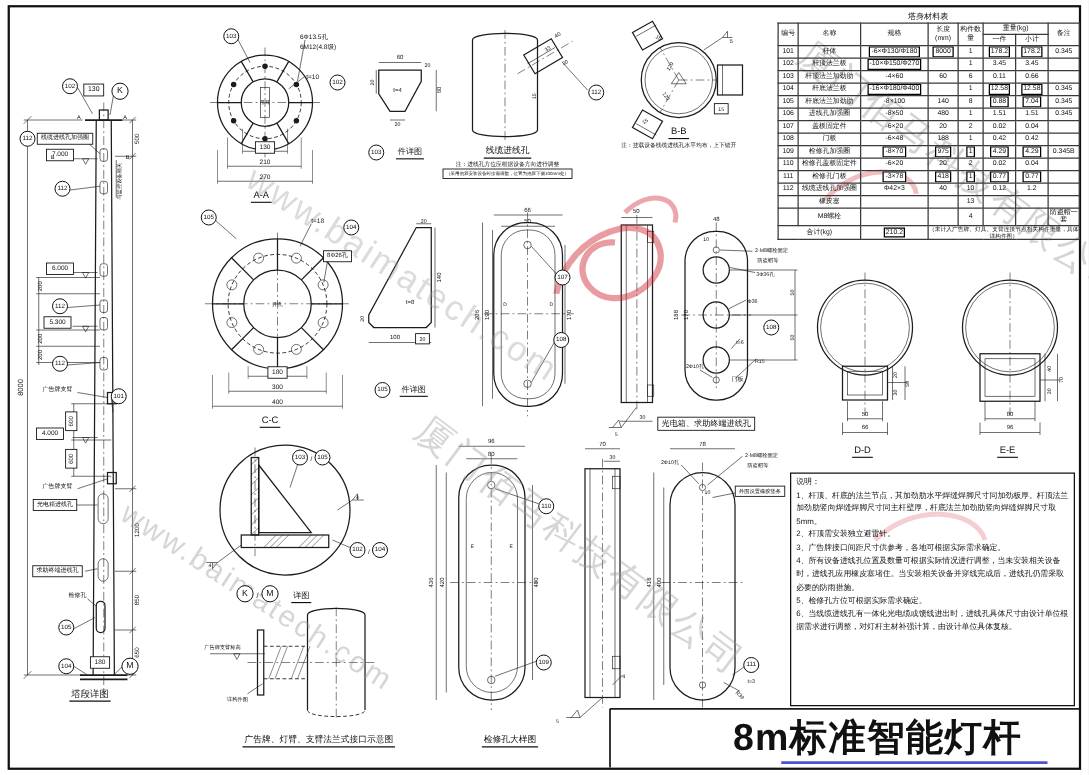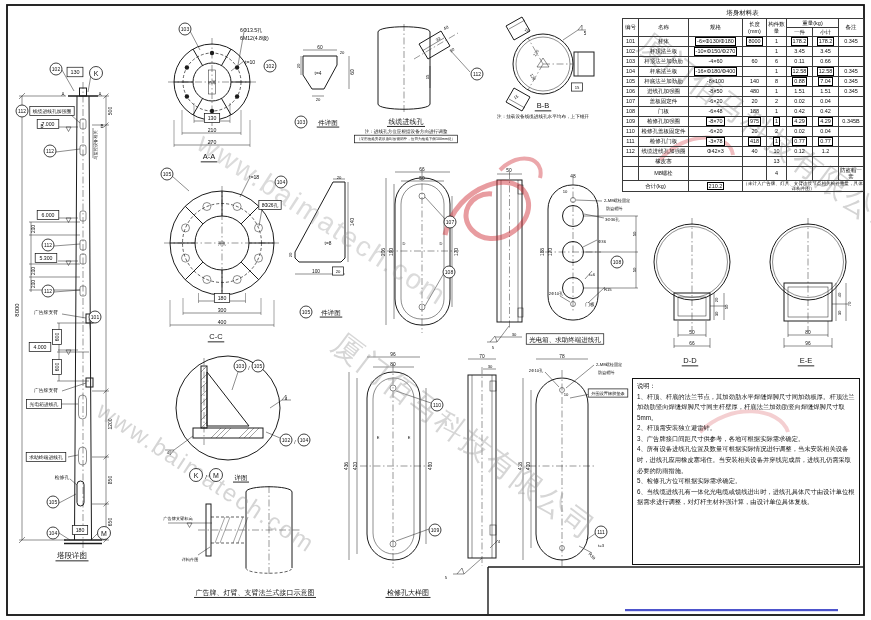--- a/index.html
+++ b/index.html
@@ -995,14 +995,15 @@
   <div id="notes-list">
         <p>1、杆顶、杆底的法兰节点，其加劲肋水平焊缝焊脚尺寸同加劲板厚。杆顶法兰加劲肋竖向焊缝焊脚尺寸同主杆壁厚，杆底法兰加劲肋竖向焊缝焊脚尺寸取5mm。</p>
         <p>2、杆顶需安装独立避雷针。</p>
         <p>3、广告牌接口间距尺寸供参考，各地可根据实际需求确定。</p>
         <p>4、所有设备进线孔位置及数量可根据实际情况进行调整，当未安装相关设备时，进线孔应用橡皮塞堵住。当安装相关设备并穿线完成后，进线孔仍需采取必要的防雨措施。</p>
         <p>5、检修孔方位可根据实际需求确定。</p>
         <p>6、当线缆进线孔有一体化光电缆或馈线进出时，进线孔具体尺寸由设计单位根据需求进行调整，对灯杆主材补强计算，由设计单位具体复核。</p>
       </div>
 </div>
 
+<div id="big-title" class="overlay">8m标准智能灯杆</div>
 
 </div>
 
 </body></html>

